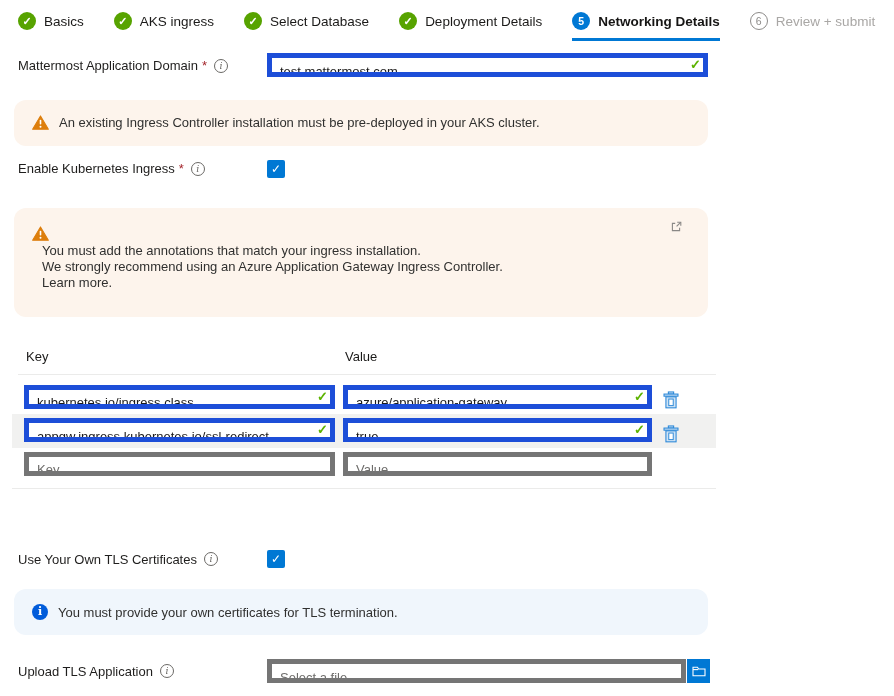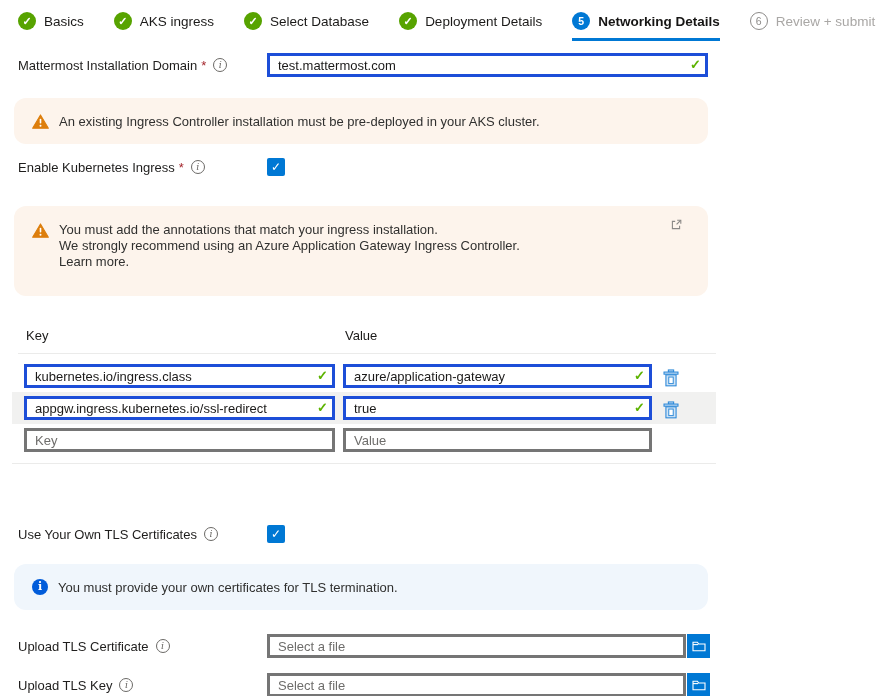--- a/index.html
+++ b/index.html
@@ -34,21 +34,21 @@
   
   .form-row { display:flex; align-items:center; margin-top:12px; }
   .form-label { flex:0 0 249px; display:flex; align-items:center; color:#1f1e1d; }
   .req { color:#a4262c; margin-left:4px; }
   .info-icon {
     display:inline-block; width:14px; height:14px; margin-left:7px; border:1px solid #6b6966;
     border-radius:50%; color:#6b6966; font-size:9.5px; line-height:12px; text-align:center;
     font-family:"DejaVu Serif", serif; font-style:italic; flex:0 0 14px;
   }
   .text-input {
-    height:24px; border:3px solid #1d4ed8; background:#fff; padding:0 24px 0 8px;
+    height:24px; border:5px solid #1d4ed8; background:#fff; padding:12px 24px 0 8px;
     font-family:"Liberation Sans", sans-serif; font-size:13px; color:#1b1a19; outline:none; width:100%;
   }
   .text-input.neutral { border-color:#757575; padding-right:8px; }
   .text-input::placeholder { color:#6e6d6b; opacity:1; }
   .input-wrap { position:relative; }
   .valid-check {
     position:absolute; right:7px; top:4px; color:#5db300; font-size:13px; font-weight:bold; pointer-events:none;
   }
   .checkbox {
     width:18px; height:18px; background:#0078d4; border-radius:2px; color:#fff;
@@ -143,21 +143,21 @@
       <span class="tab-content">
         <span class="num-circle upcoming">6</span>
         <span class="tab-label">Review + submit</span>
       </span>
       <span class="tab-bar-line"></span>
     </div>
   </div>
 
   <div class="form-row">
     <span class="form-label">
-      <span>Mattermost Installation Domain</span>
+      <span>Mattermost Application Domain</span>
       <span class="req">*</span>
       <span class="info-icon">i</span>
     </span>
     <span class="input-wrap" style="width:441px;">
       <input class="text-input" type="text" value="test.mattermost.com" style="">
       <span class="valid-check">✓</span>
     </span>
   </div>
 
   <div class="banner warning mt-banner1" style="height:46px; align-items:center; padding-top:0; padding-bottom:0;">
@@ -171,21 +171,21 @@
 
   <div class="form-row mt-ingress">
     <span class="form-label">
       <span>Enable Kubernetes Ingress</span>
       <span class="req">*</span>
       <span class="info-icon">i</span>
     </span>
     <span class="checkbox">✓</span>
   </div>
 
-  <div class="banner warning mt-banner2" style="padding-bottom:26px;">
+  <div class="banner warning mt-banner2" style="padding-bottom:26px;flex-direction:column;">
     <svg class="warn-tri" width="17" height="15" viewBox="0 0 16 14" style="margin-top:2px;">
       <path d="M8 0.8 L15.4 13.4 H0.6 Z" fill="#dd7e0c" stroke="#dd7e0c" stroke-width="1" stroke-linejoin="round"></path>
       <rect x="7.25" y="4.3" width="1.5" height="4.6" rx="0.7" fill="#fff"></rect>
       <circle cx="8" cy="10.9" r="0.95" fill="#fff"></circle>
     </svg>
     <span class="banner-text">
       <span>You must add the annotations that match your ingress installation.</span><br>
       <span>We strongly recommend using an Azure Application Gateway Ingress Controller.</span><br>
       <span>Learn more.</span>
     </span>
@@ -259,21 +259,21 @@
     <span class="checkbox">✓</span>
   </div>
 
   <div class="banner info-b mt-banner3" style="height:46px; align-items:center; padding-top:0; padding-bottom:0;">
     <span class="info-circle">i</span>
     <span class="banner-text">You must provide your own certificates for TLS termination.</span>
   </div>
 
   <div class="form-row mt-upload1">
     <span class="form-label">
-      <span>Upload TLS Certificate</span>
+      <span>Upload TLS Application</span>
       <span class="info-icon">i</span>
     </span>
     <span class="file-group">
       <input class="text-input neutral file-input" type="text" placeholder="Select a file" style="">
       <button class="folder-btn">
         <svg width="14" height="12" viewBox="0 0 14 12">
           <path d="M1 2.2 H5.4 L6.7 4 H13 V10.8 H1 Z" fill="none" stroke="#ffffff" stroke-width="1.1"></path>
           <path d="M1 4.6 H6.2" stroke="#ffffff" stroke-width="1.1"></path>
         </svg>
       </button>

